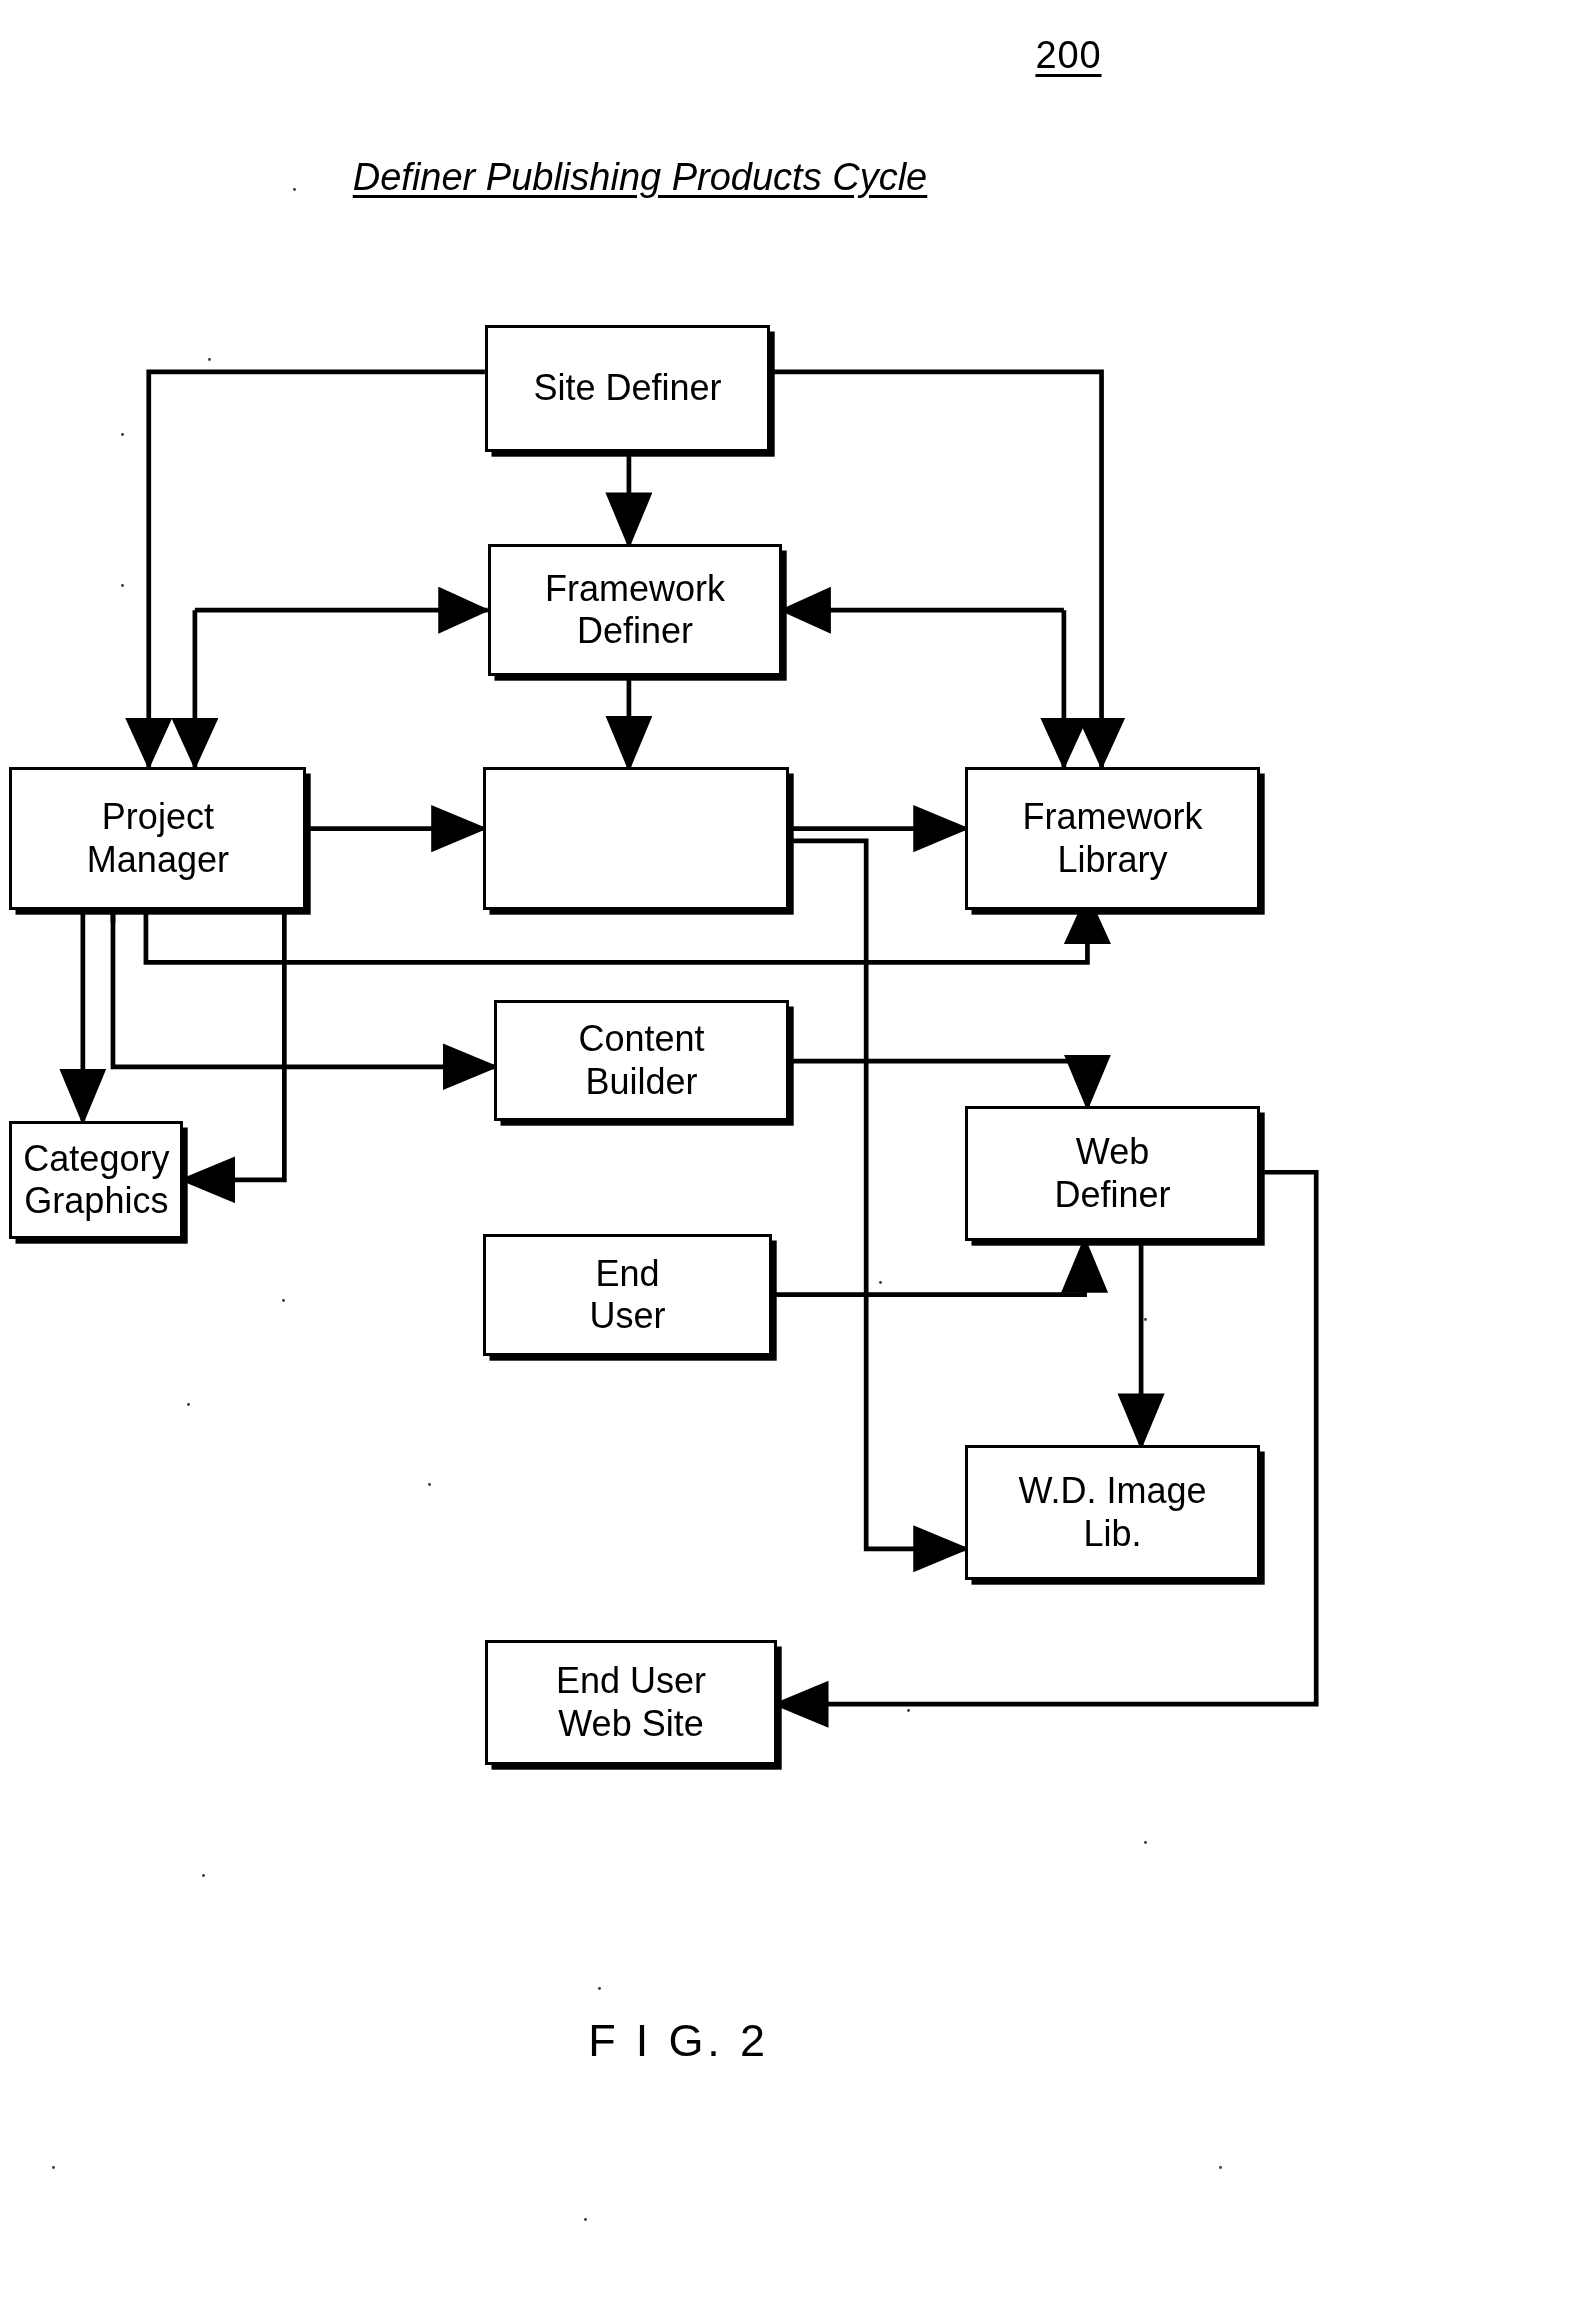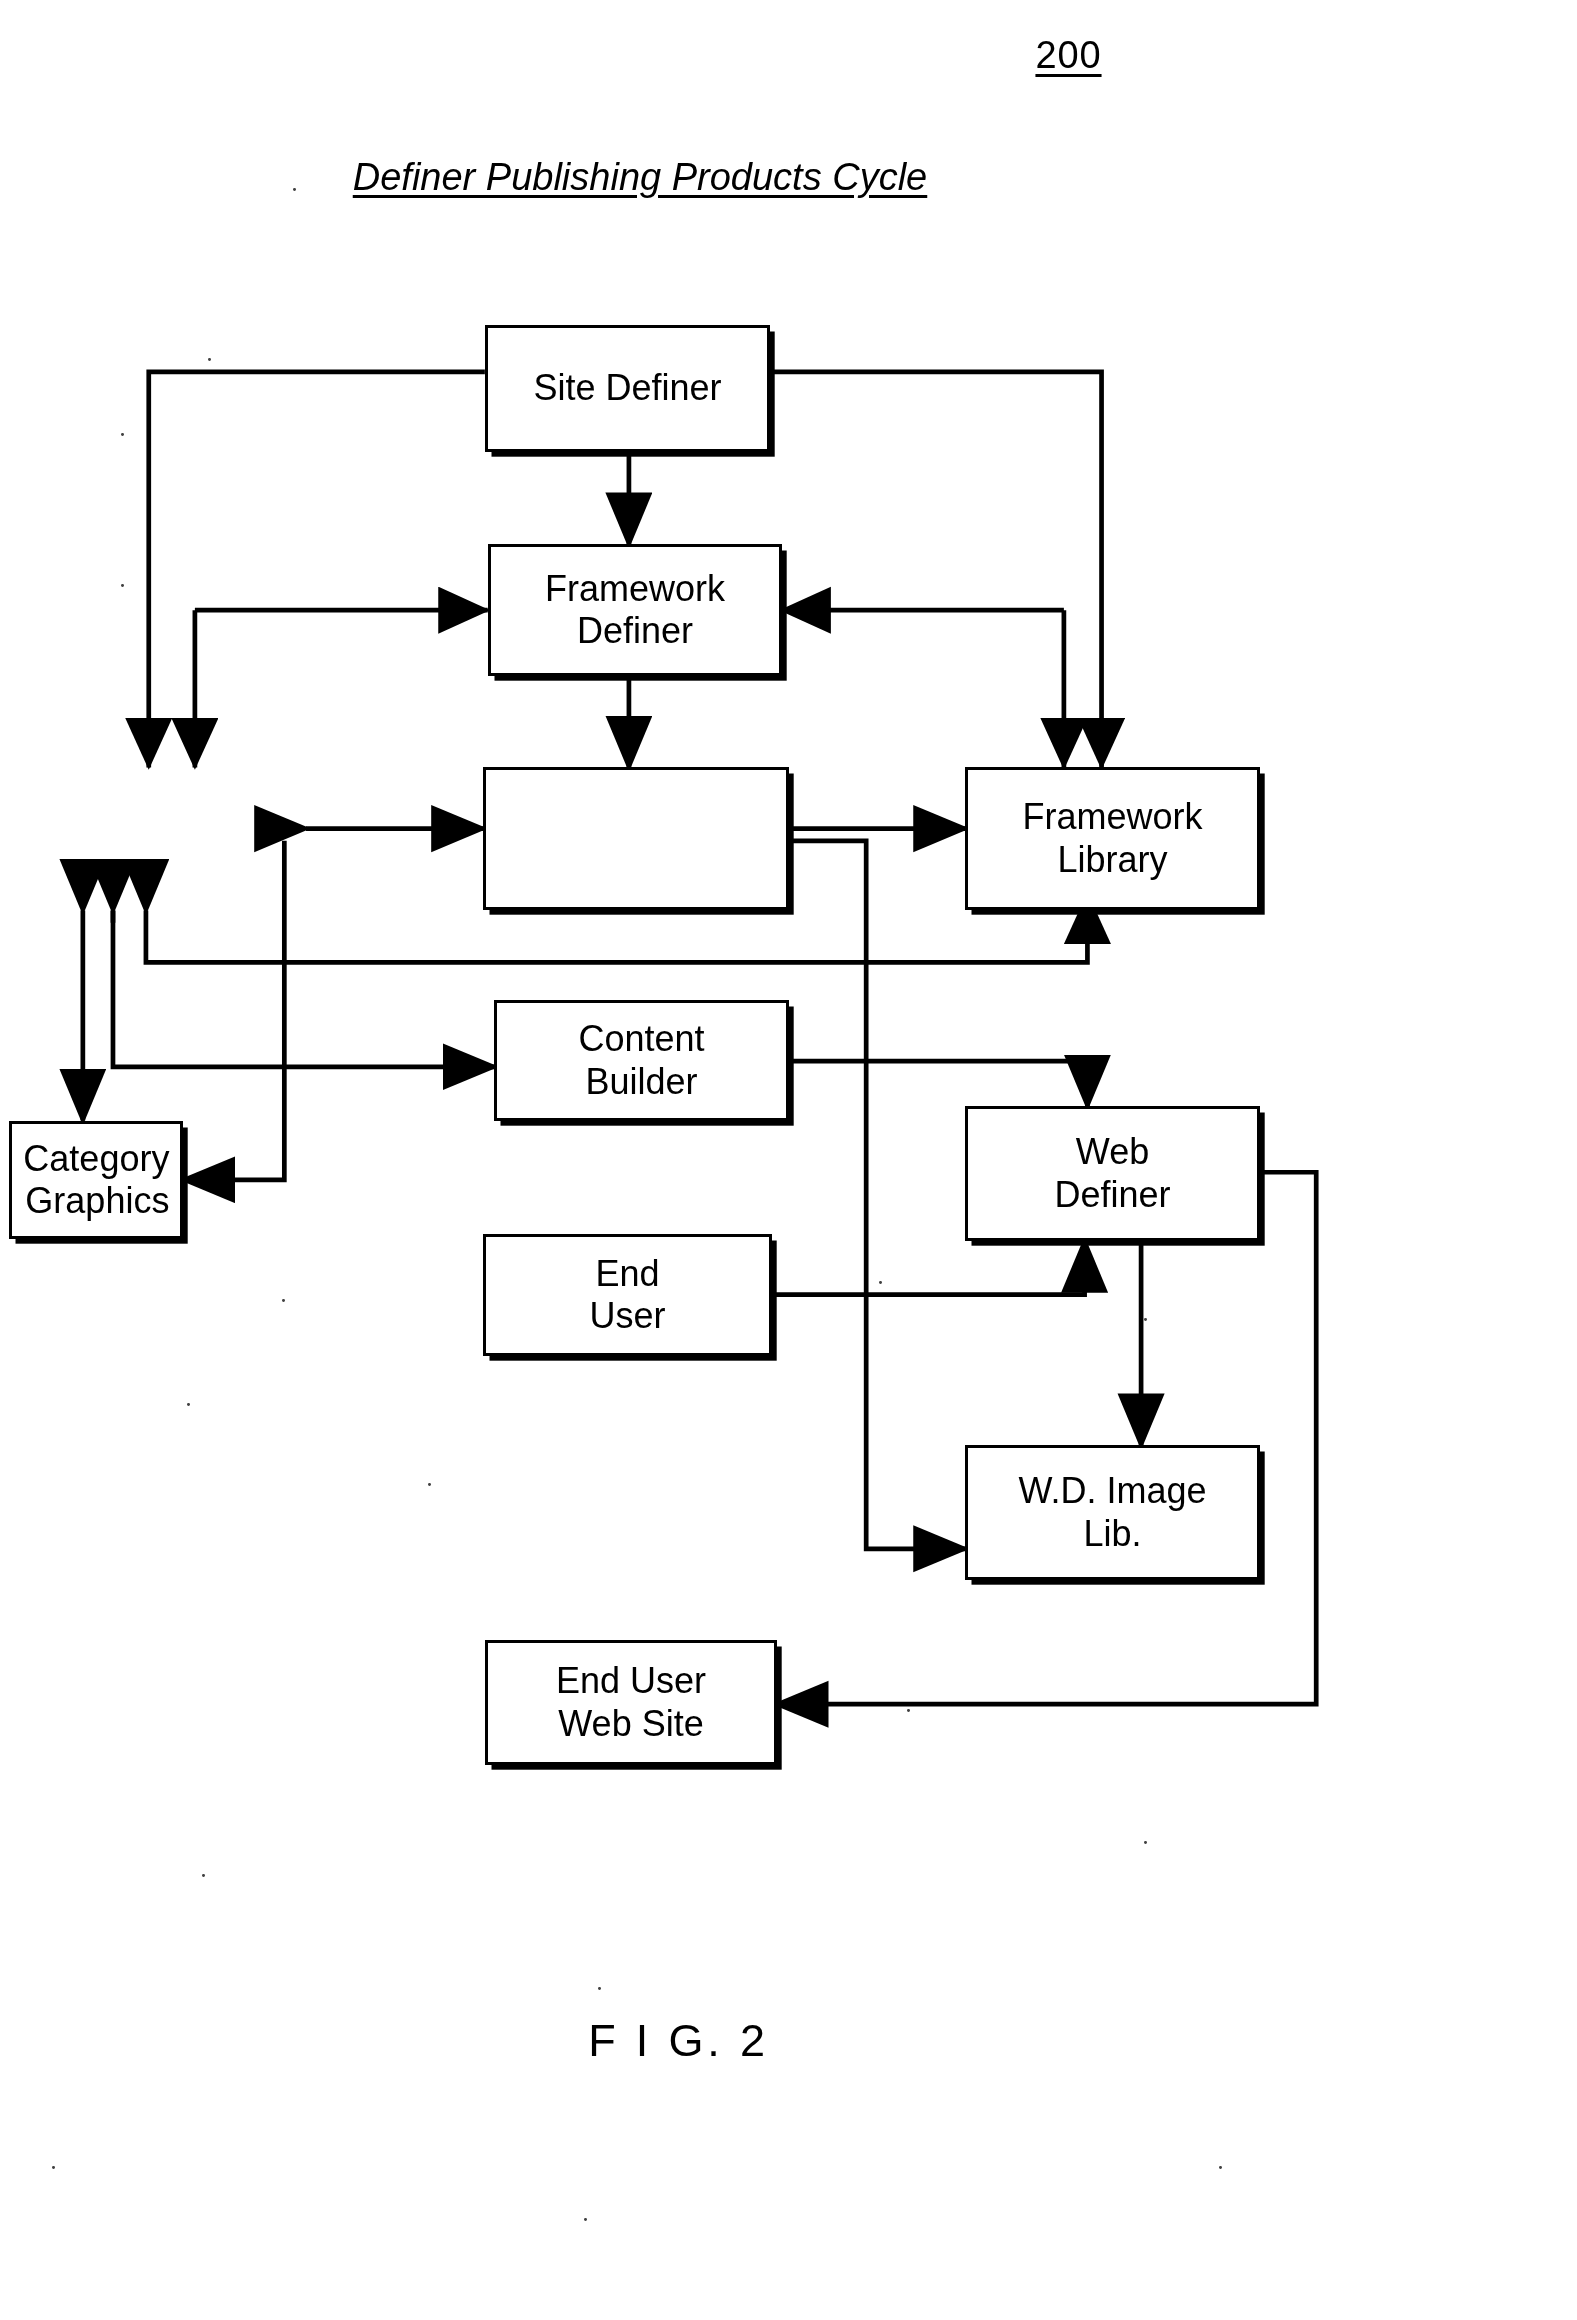--- a/index.html
+++ b/index.html
@@ -143,30 +143,32 @@
       <path d="M1338,1245 L1398,1245 L1398,1810 L825,1810" marker-end="url(#ahs)"></path>
 
     </g>
   </svg>
 
   <div class="node" style="left:485px; top:325px; width:285px; height:127px;">Site Definer</div>
 
   <div class="node" style="left:488px; top:544px; width:294px; height:132px;">Framework
 Definer</div>
 
+  <div class="node" style="left:9.4px; top:767px; width:297px; height:143px;">Project
+Manager</div>
 
   <div class="node" style="left:483px; top:767px; width:306px; height:143px;"></div>
 
   <div class="node" style="left:965px; top:767px; width:295px; height:143px;">Framework
 Library</div>
 
   <div class="node" style="left:494px; top:1000px; width:295px; height:121px;">Content
 Builder</div>
 
-  <div class="node" style="left:9.4px; top:1121px; width:174px; height:118px;text-align:right;">Category
+  <div class="node" style="left:9.4px; top:1121px; width:174px; height:118px;">Category
 Graphics</div>
 
   <div class="node" style="left:965px; top:1106px; width:295px; height:135px;">Web
 Definer</div>
 
   <div class="node" style="left:965px; top:1445px; width:295px; height:135px;">W.D. Image
 Lib.</div>
 
   <div class="node" style="left:483px; top:1234px; width:289px; height:122px;">End
 User</div>

